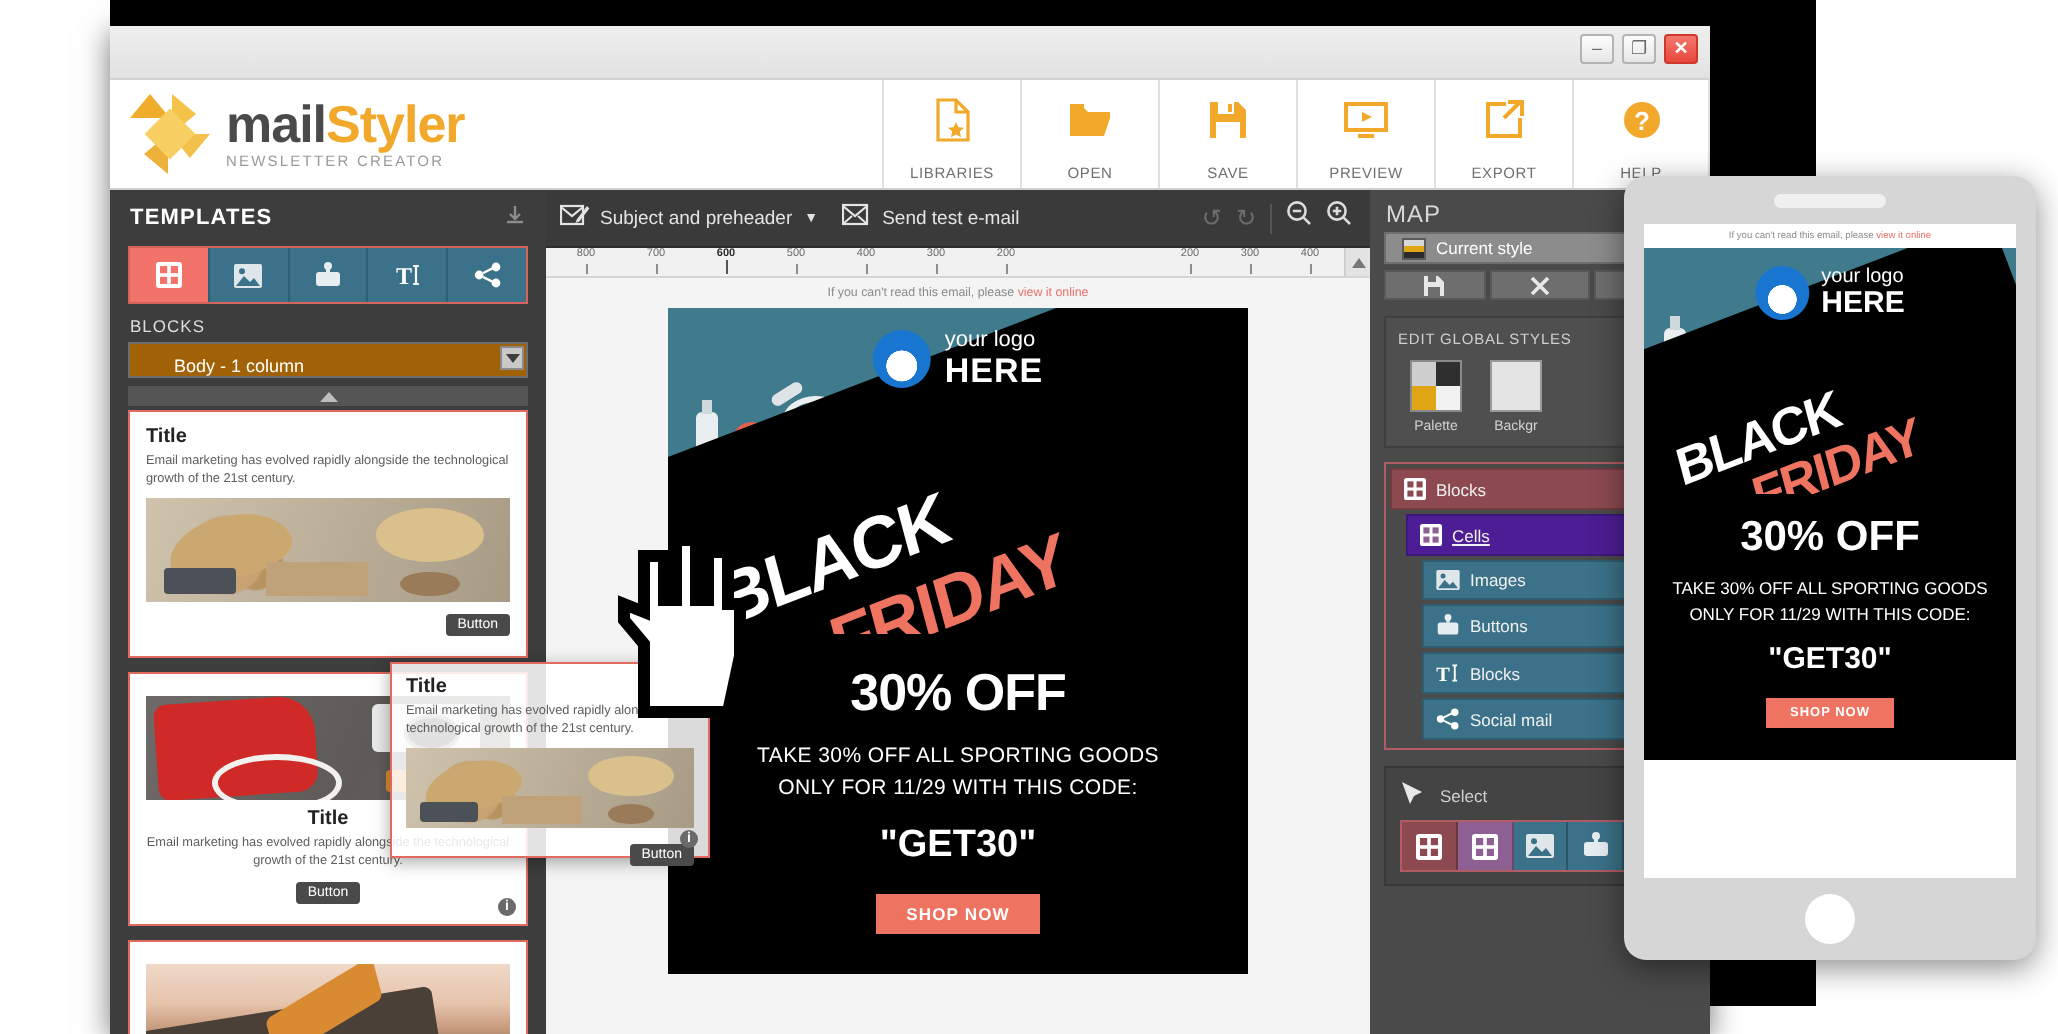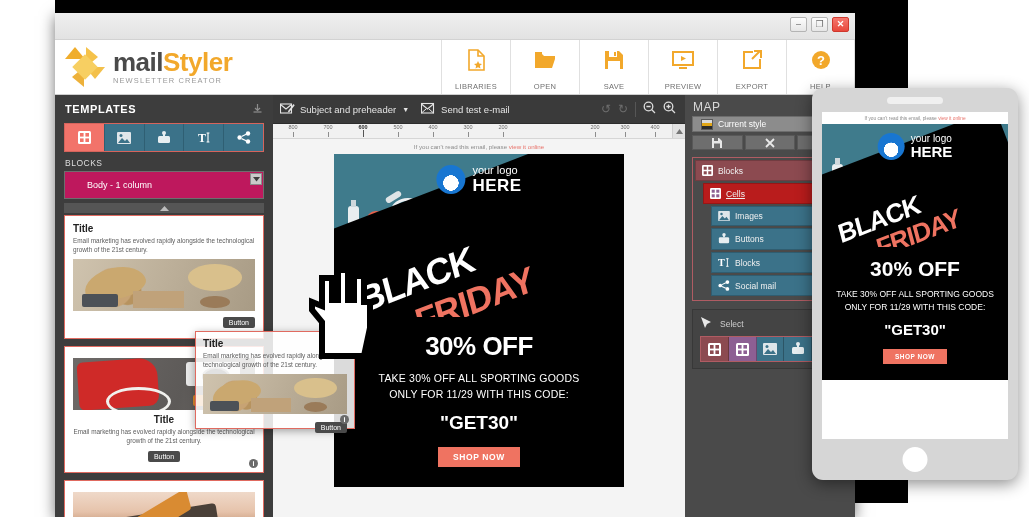--- a/index.html
+++ b/index.html
@@ -107,22 +107,22 @@
   .lib-tab {
     flex:1; height:27px; display:flex; align-items:center; justify-content:center;
     background:#3b7289; border-right:1px solid #2f5f73;
   }
   .lib-tab:last-child{ border-right:none; }
   .lib-tab.active { background:#f2736a; }
   .lib-sec-label {
     color:#dedede; font-size:8.5px; letter-spacing:.5px; margin:6px 0 3px 10px;
   }
   .lib-select {
-    margin:0 9px; height:28px; background:#be185d; border:1px solid #6e6e6e;
-    display:flex; align-items:center; position:relative;
+    margin:0 9px; height:18px; background:#a16207; border:1px solid #6e6e6e;
+    display:flex; align-items:flex-end; position:relative;
   }
   .lib-select span { color:#fff; font-size:9px; margin-left:22px; }
   .lib-select .arrow {
     position:absolute; right:1px; top:1px; width:12px; height:12px;
     background:#c9c9c9; border:1px solid #8a8a8a;
     display:flex;align-items:center;justify-content:center;
   }
   .lib-scroll-up {
     margin:4px 9px 0; height:10px; background:#555; display:flex;
     align-items:center; justify-content:center;
@@ -345,21 +345,21 @@
   .tree-root {
     display:flex; align-items:center; background:#4a4a4a; padding:4px 5px;
     color:#e0e0e0; font-size:8.5px;
   }
   .tree-wrap { border:1px solid #b05c63; padding:2px; margin-top:2px; }
   .tree-item {
     display:flex; align-items:center; gap:5px; padding:4px 6px;
     color:#f0f0f0; font-size:8.5px; margin-bottom:2px; border:1px solid rgba(0,0,0,.18);
   }
   .ti-blocks { background:#8c4a50; margin-left:0; }
-  .ti-cells  { background:#b91c1c; margin-left:8px;text-decoration:underline; }
+  .ti-cells  { background:#4c1d95; margin-left:8px;text-decoration:underline; }
   .ti-images { background:#3b7289; margin-left:16px; }
   .ti-buttons{ background:#3b7289; margin-left:16px; }
   .ti-texts  { background:#3b7289; margin-left:16px; }
   .ti-social { background:#3b7289; margin-left:16px; }
 
   .select-box { margin:8px 7px 0; background:#444; border:1px solid #383838; padding:6px 7px; }
   .select-row { display:flex; align-items:center; gap:7px; color:#cfcfcf; font-size:8.5px; }
   .sel-tabs { display:flex; margin:5px 0 0; border:1px solid #b05c63; }
   .sel-tab { flex:1; height:24px; display:flex; align-items:center; justify-content:center; border-right:1px solid rgba(0,0,0,.25); }
   .sel-tab:last-child{border-right:none;}
@@ -755,20 +755,38 @@
             </svg>
         </div>
         <div class="map-btn">
           <svg width="10" height="10" viewBox="0 0 10 10">
               <path d="M1 1l8 8M9 1l-8 8" stroke="#e8e8e8" stroke-width="1.8"></path>
             </svg>
         </div>
         <div class="map-btn"></div>
       </div>
 
+      <div class="map-section">
+        <div class="map-section-title">EDIT GLOBAL STYLES</div>
+        <div class="gstyles">
+          <div class="gs-item">
+            <div class="palette-grid gs-ic">
+                <i></i>
+                <i></i>
+                <i></i>
+                <i></i>
+              </div>
+            <div class="gs-lbl">Palette</div>
+          </div>
+          <div class="gs-item">
+            <div class="bg-ic gs-ic"></div>
+            <div class="gs-lbl">Backgr</div>
+          </div>
+        </div>
+      </div>
 
       <div class="tree">
 
         <div class="tree-wrap">
           <div class="tree-item ti-blocks">
             <svg width="11" height="11" viewBox="0 0 13 13">
                 <rect width="13" height="13" rx="1.5" fill="#fff"></rect>
                 <g fill="#8c4a50">
                   <rect x="2" y="2" width="3.6" height="3.6"></rect>
                   <rect x="7.4" y="2" width="3.6" height="3.6"></rect>

